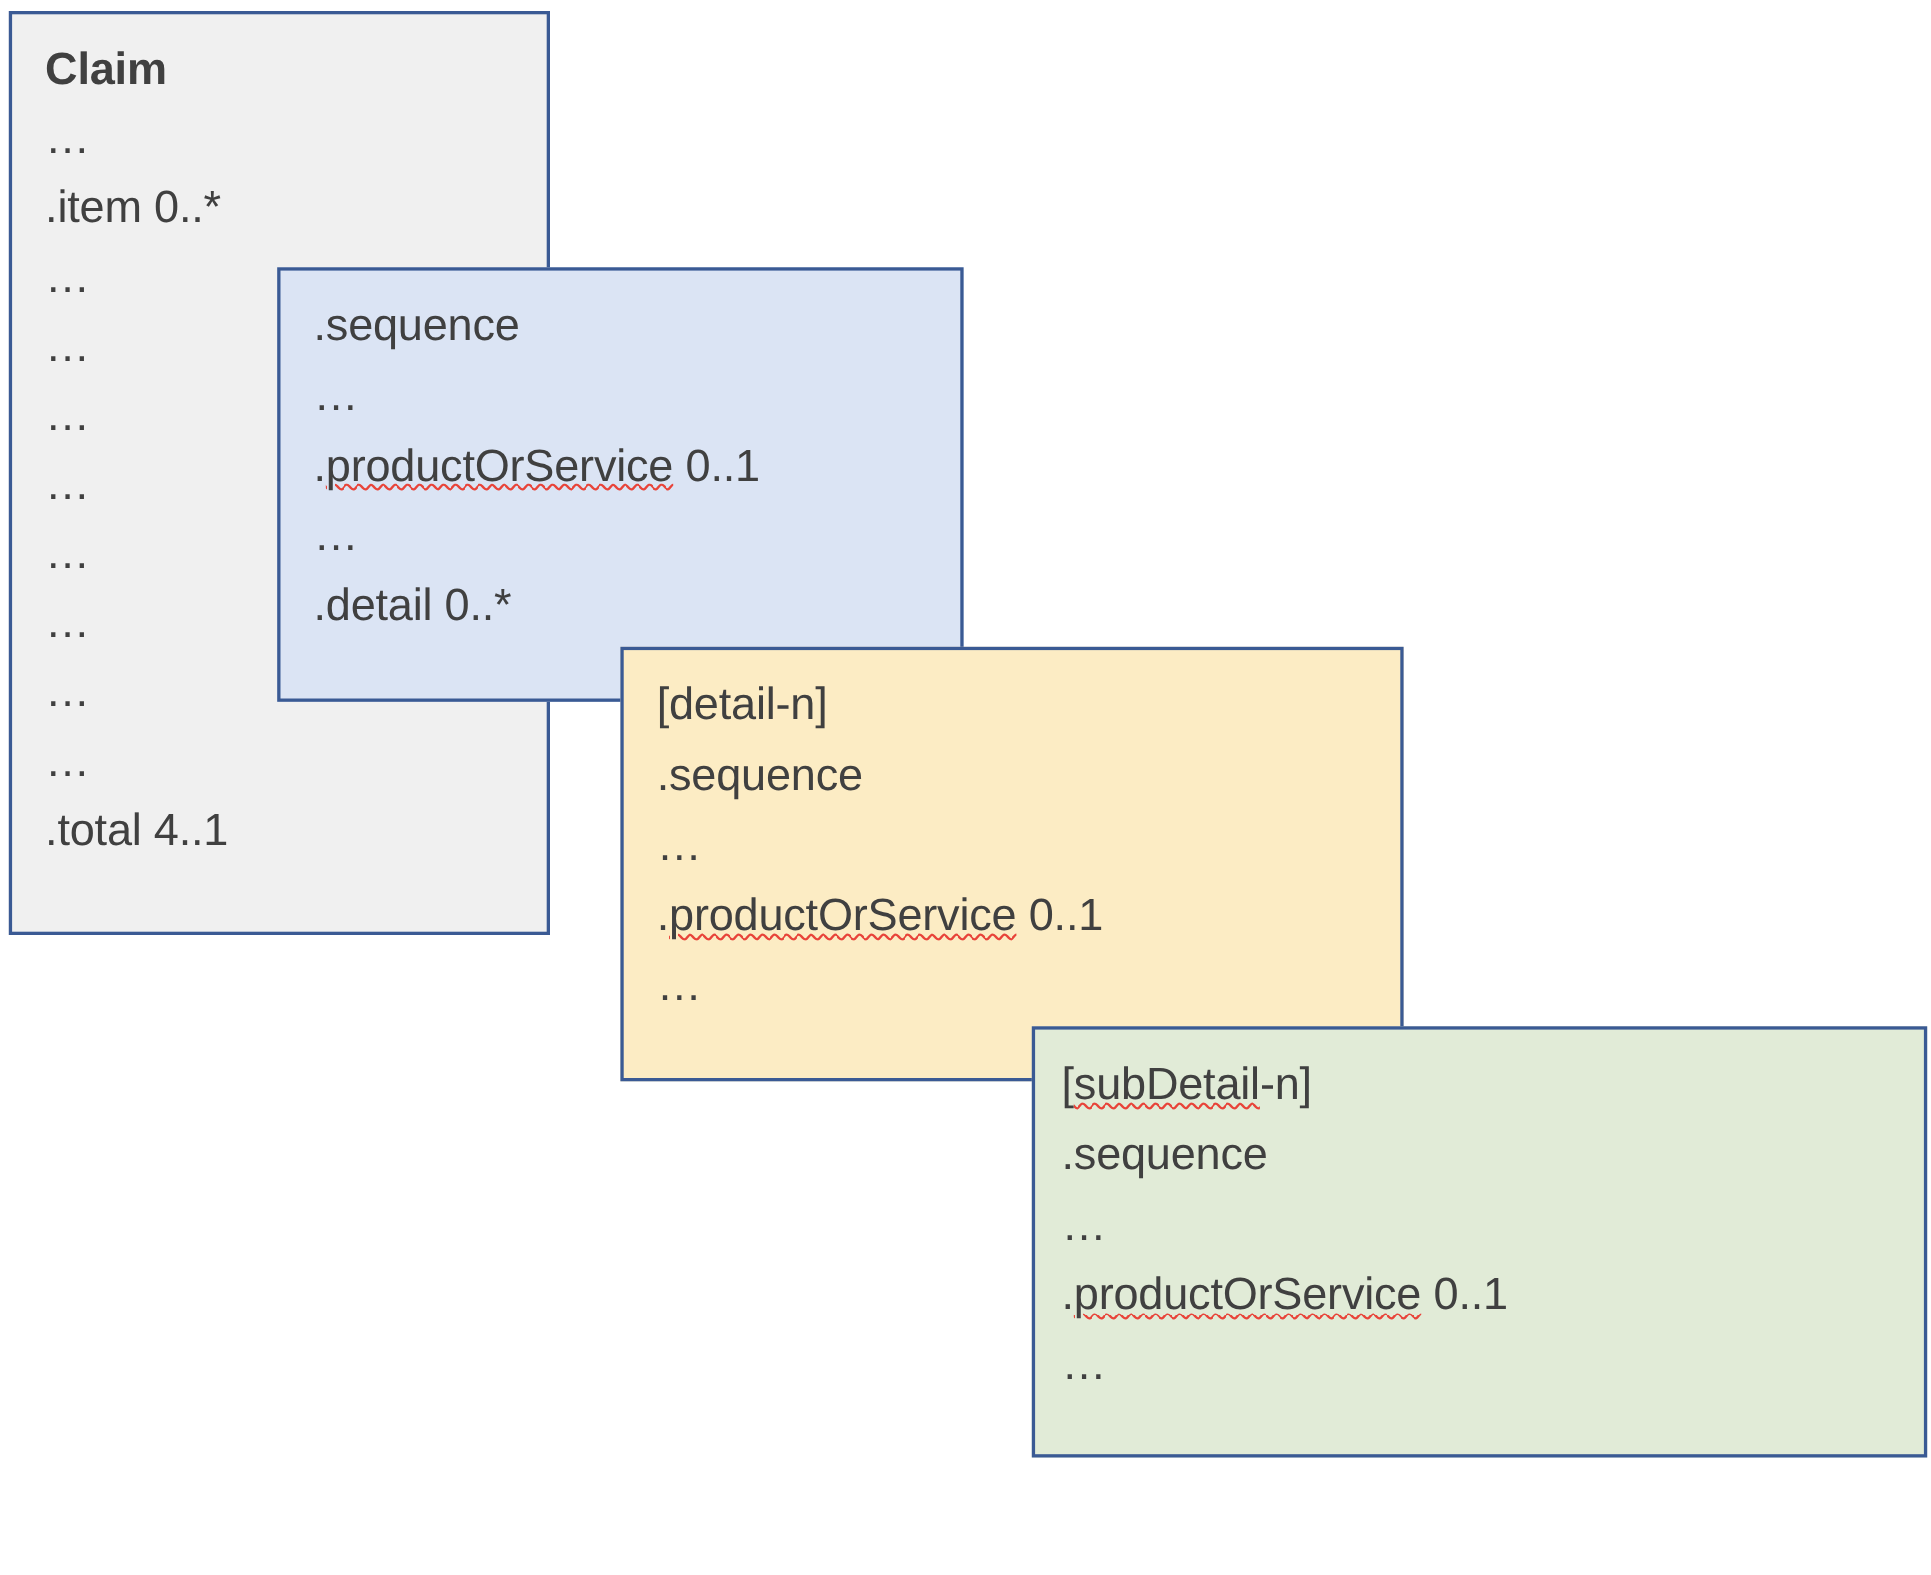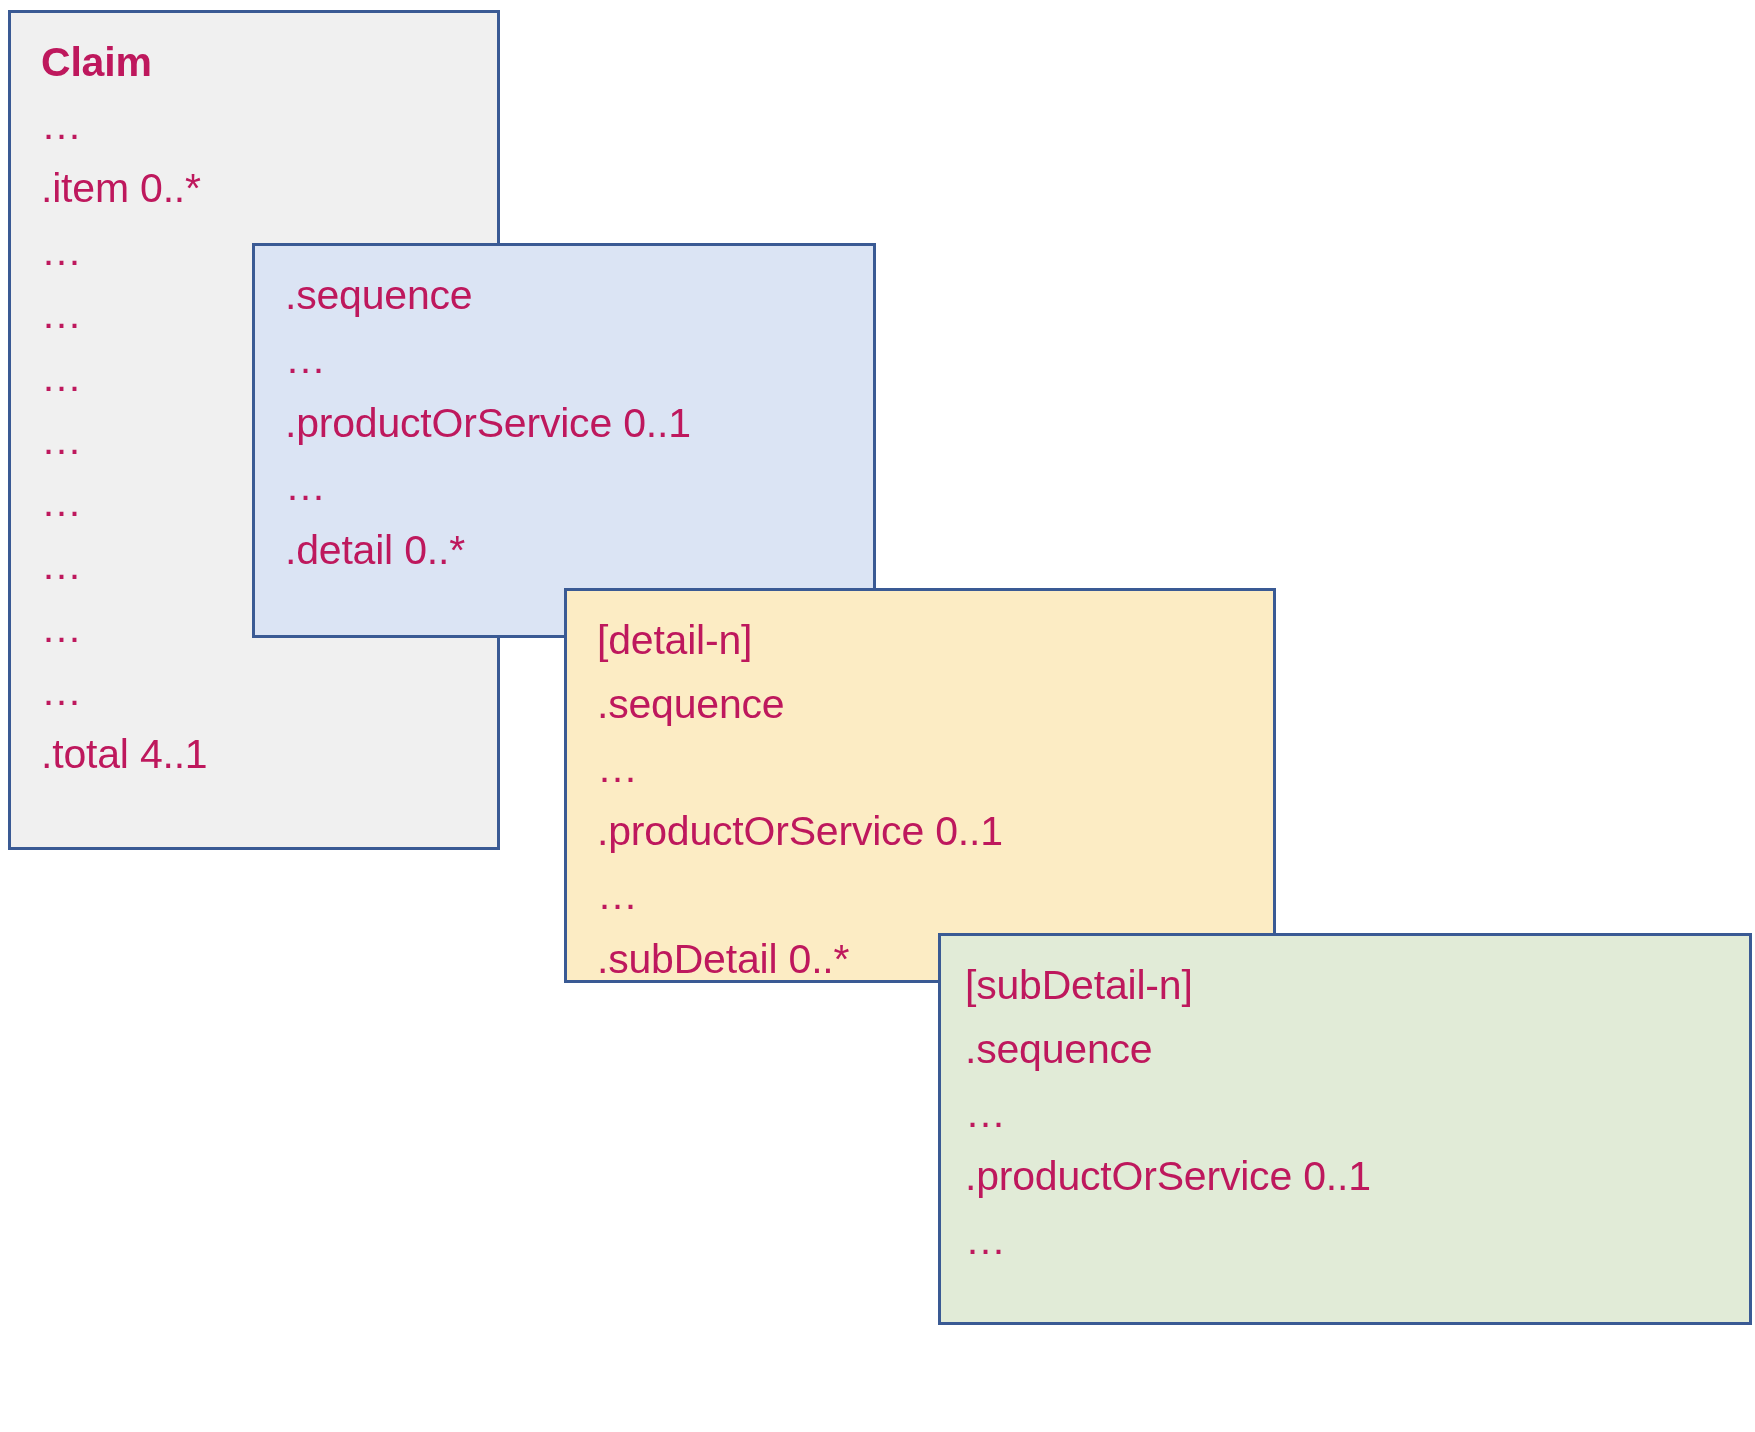--- a/index.html
+++ b/index.html
@@ -18,35 +18,36 @@
   .box {
     position: absolute;
     box-sizing: border-box;
     border: 3px solid #3a5a94;
     padding: 18px 26px 18px 30px;
   }
 
   .box .line {
     font-size: 41px;
     line-height: 1.47;
-    color: #be185d;
+    color: #404040;
     white-space: nowrap;
     letter-spacing: -0.2px;
   }
 
   .box .line.title {
     font-weight: bold;
   }
 
   .box .line.dots {
     font-size: 41px;
   }
 
   
   .sp {
+    text-decoration: underline;
     text-decoration-color: #e8443a;
     text-decoration-style: wavy;
     text-decoration-thickness: 1.5px;
     text-underline-offset: 3px;
   }
 
   
   #claim-box {
     left: 8px;
     top: 10px;
@@ -113,21 +114,20 @@
   <div class="line dots">…</div>
   <div class="line">.detail 0..*</div>
 </div>
 
 <div class="box" id="detail-box">
   <div class="line">[detail-n]</div>
   <div class="line">.sequence</div>
   <div class="line dots">…</div>
   <div class="line"><span>.</span><span class="sp">productOrService</span><span> 0..1</span></div>
   <div class="line dots">…</div>
-  <div class="line"><span>.</span><span class="sp">subDetail</span><span> 0..*</span></div>
 </div>
 
 <div class="box" id="subdetail-box">
   <div class="line"><span>[</span><span class="sp">subDetail</span><span>-n]</span></div>
   <div class="line">.sequence</div>
   <div class="line dots">…</div>
   <div class="line"><span>.</span><span class="sp">productOrService</span><span> 0..1</span></div>
   <div class="line dots">…</div>
 </div>
 

